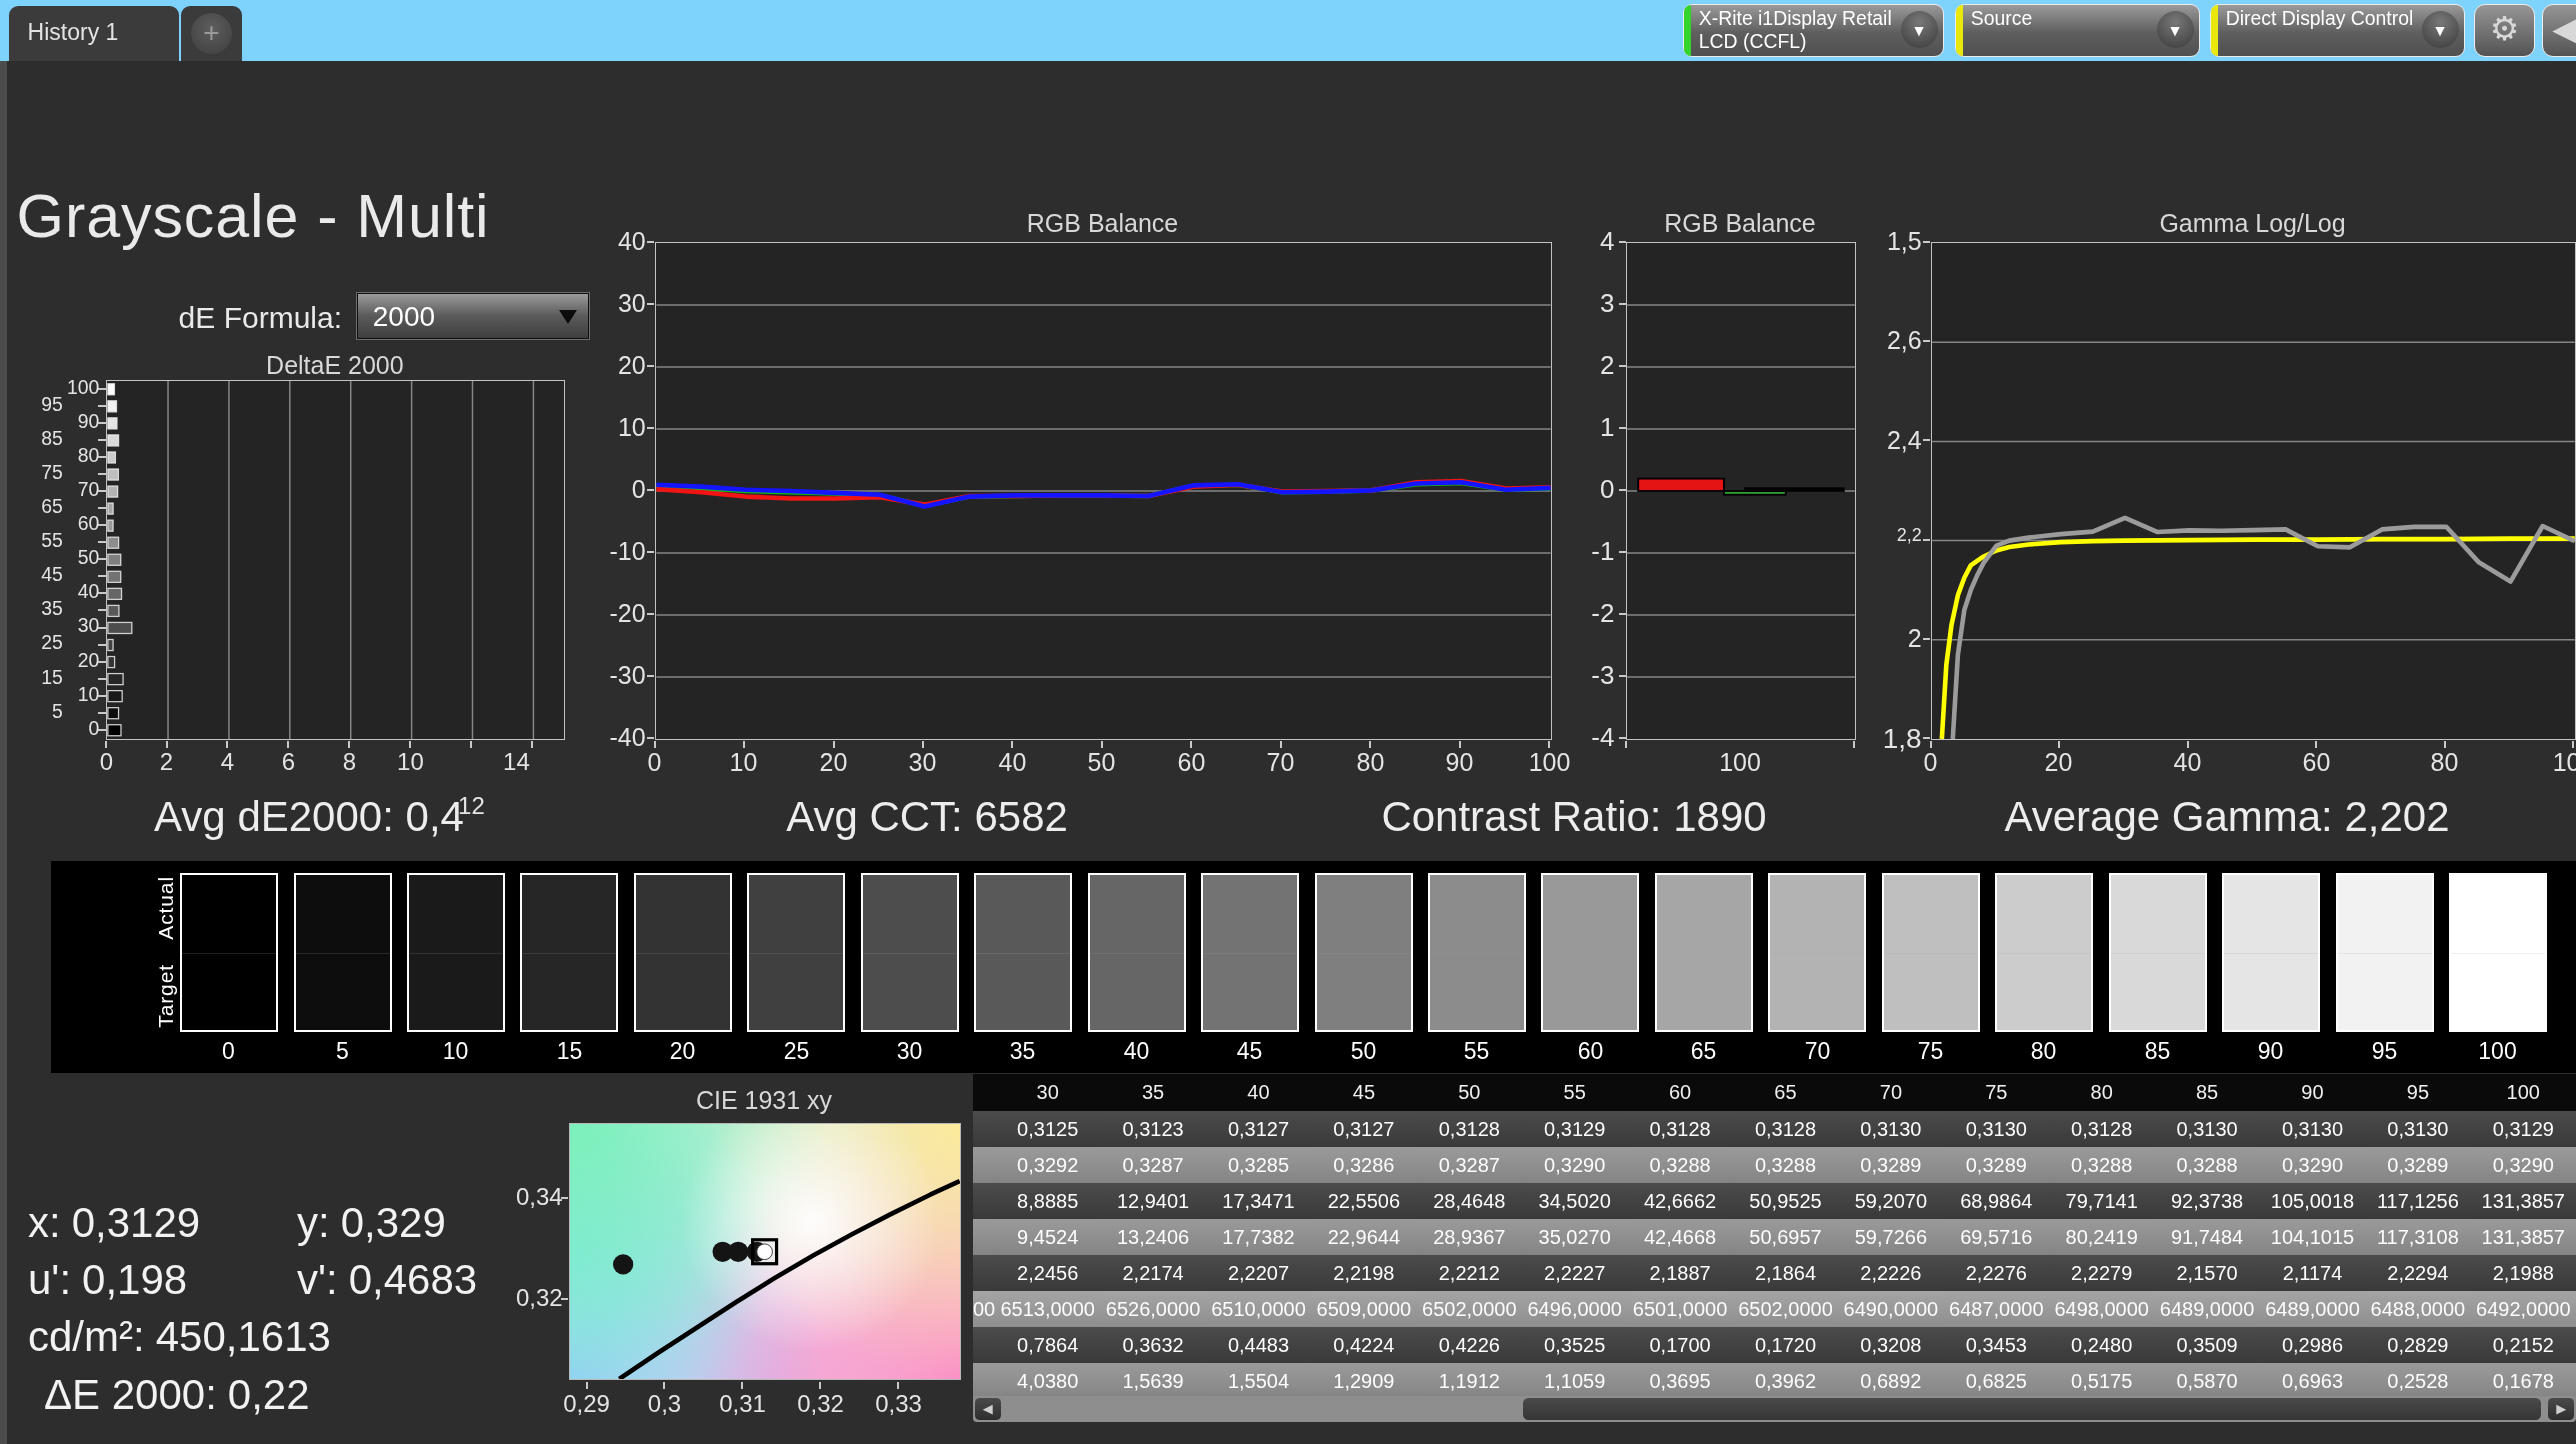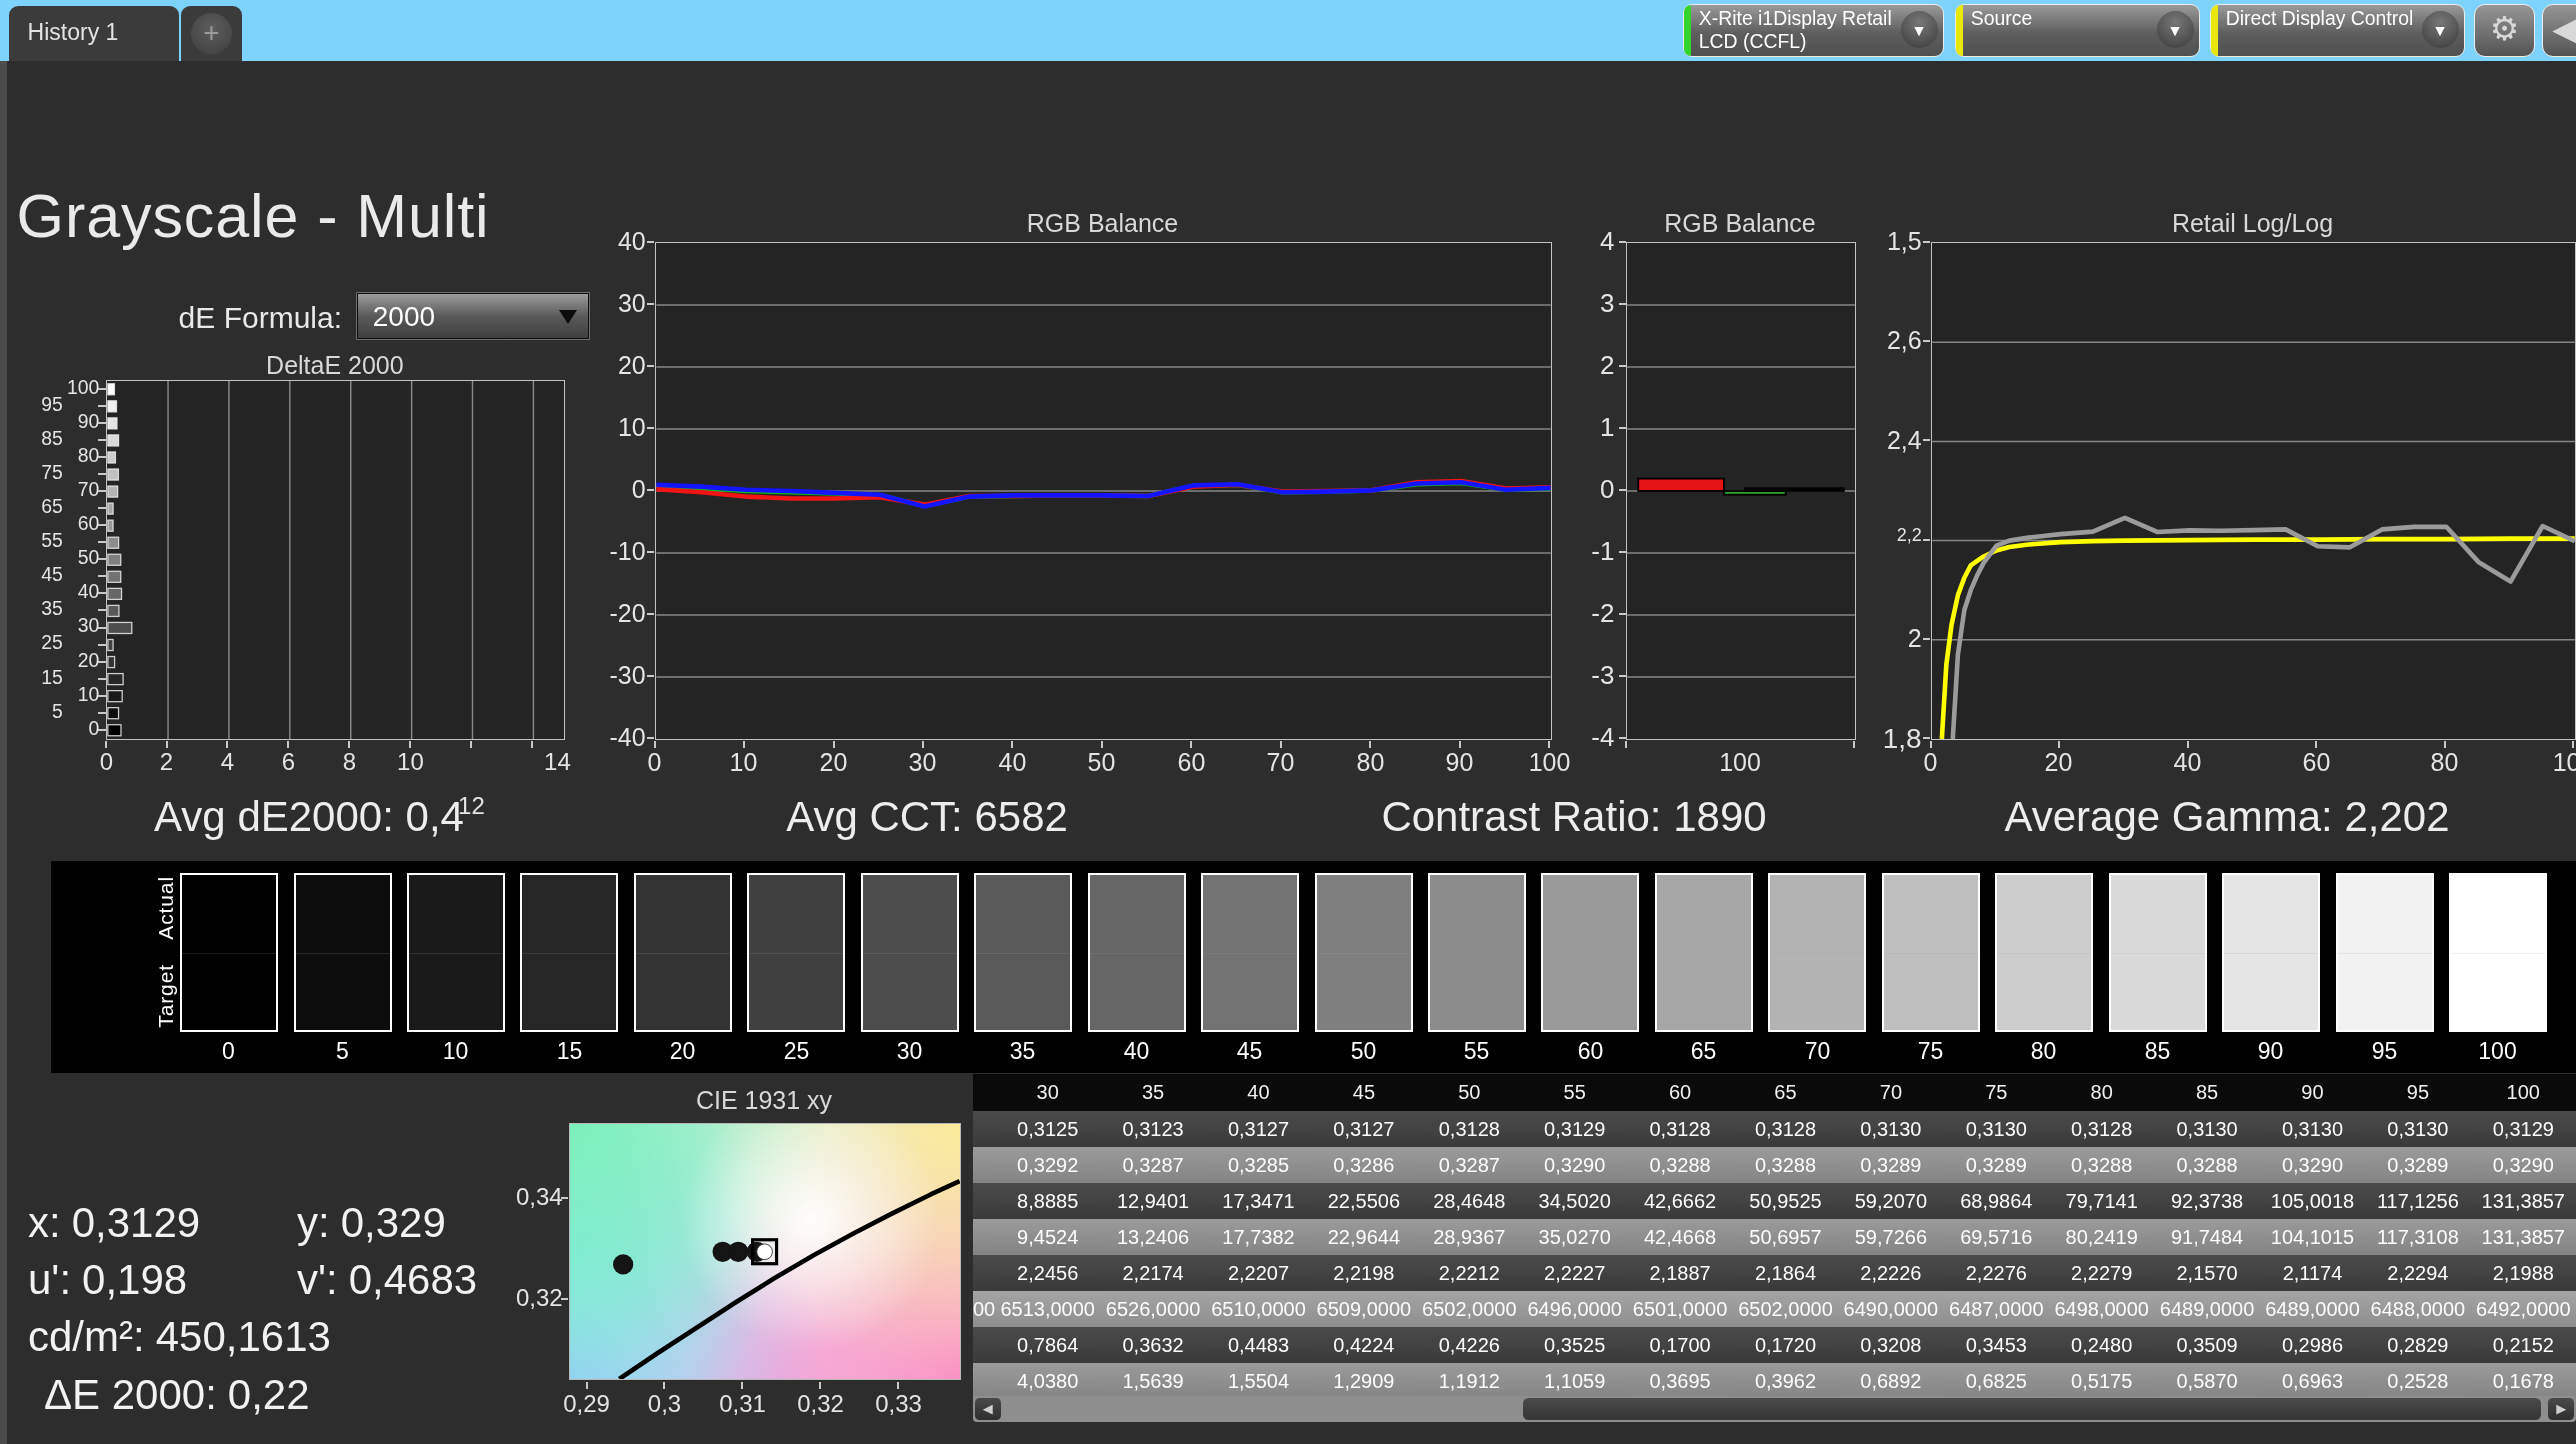--- a/index.html
+++ b/index.html
@@ -219,21 +219,21 @@
     <div class="axlab" style="left: 186px; top: 400px; width: 46px;">4</div>
     <div class="tick" style="left: 208px; top: 392px; width: 1.8px; height: 7.4px;"></div>
     <div class="axlab" style="left: 247px; top: 400px; width: 46px;">6</div>
     <div class="tick" style="left: 269px; top: 392px; width: 1.8px; height: 7.4px;"></div>
     <div class="axlab" style="left: 308px; top: 400px; width: 46px;">8</div>
     <div class="tick" style="left: 330px; top: 392px; width: 1.8px; height: 7.4px;"></div>
     <div class="axlab" style="left: 369px; top: 400px; width: 46px;">10</div>
     <div class="tick" style="left: 391px; top: 392px; width: 1.8px; height: 7.4px;"></div>
     <div class="axlab" style="left: 430px; top: 400px; width: 46px; margin-top: 44px;">12</div>
     <div class="tick" style="left: 452px; top: 392px; width: 1.8px; height: 7.4px;"></div>
-    <div class="axlab" style="left: 516px; top: 400px; width: 46px;">14</div>
+    <div class="axlab" style="left: 475px; top: 400px; width: 46px;">14</div>
     <div class="tick" style="left: 513px; top: 392px; width: 1.8px; height: 7.4px;"></div>
   </div>
 
 <div class="chart" id="rgbline-chart">
   <div class="chart-title" style="left:65px;top:3.7px;width:895px">RGB Balance</div>
   <div class="plot" style="left:65px;top:37px;width:895px;height:496px"><svg width="895" height="496" viewBox="0 0 970 538">
         <line x1="0" y1="470.75" x2="970" y2="470.75" stroke="#868686" stroke-width="1.6"></line>
         <line x1="0" y1="403.5" x2="970" y2="403.5" stroke="#868686" stroke-width="1.6"></line>
         <line x1="0" y1="336.25" x2="970" y2="336.25" stroke="#868686" stroke-width="1.6"></line>
         <line x1="0" y1="269" x2="970" y2="269" stroke="#868686" stroke-width="1.6"></line>
@@ -317,21 +317,21 @@
     <div class="axlab r" style="left: 7.4px; top: 456px; width: 48px; font-size: 26px;">-3</div>
     <div class="tick" style="left: 60px; top: 470px; width: 7.4px; height: 1.8px;"></div>
     <div class="axlab r" style="left: 7.4px; top: 518px; width: 48px; font-size: 26px;">-4</div>
     <div class="tick" style="left: 60px; top: 532px; width: 7.4px; height: 1.8px;"></div>
     <div class="axlab" style="left: 144px; top: 544px; width: 74px; font-size: 25px;">100</div>
     <div class="tick" style="left: 66px; top: 536px; width: 1.8px; height: 7.4px;"></div>
     <div class="tick" style="left: 294px; top: 536px; width: 1.8px; height: 7.4px;"></div>
   </div>
 
 <div class="chart" id="gamma-chart">
-  <div class="chart-title" style="left:65px;top:3.7px;width:643px">Retail Log/Log</div>
+  <div class="chart-title" style="left:65px;top:3.7px;width:643px">Gamma Log/Log</div>
   <div class="plot" style="left:65px;top:37px;width:643px;height:496px"><svg width="643" height="496" viewBox="0 0 697 538">
         <line x1="0" y1="430.40000000000003" x2="697" y2="430.40000000000003" stroke="#868686" stroke-width="1.6"></line>
         <line x1="0" y1="322.79999999999984" x2="697" y2="322.79999999999984" stroke="#868686" stroke-width="1.6"></line>
         <line x1="0" y1="215.20000000000002" x2="697" y2="215.20000000000002" stroke="#868686" stroke-width="1.6"></line>
         <line x1="0" y1="107.59999999999988" x2="697" y2="107.59999999999988" stroke="#868686" stroke-width="1.6"></line>
         <polyline points="10.455,538 15.334000000000001,457.30000000000007 20.91,414.2600000000001 27.88,381.98 34.85,363.15 41.82,349.7 55.76,340.0159999999999 69.7,333.5599999999999 83.64,329.79400000000004 104.55,327.10399999999987 139.4,324.41399999999993 174.25,323.338 209.1,322.79999999999984 278.8,322.26199999999994 348.5,321.724 418.2,321.724 487.9,321.18600000000004 557.6,321.18600000000004 627.3,320.64799999999985 697,320.64799999999985" fill="none" stroke="#ffff00" stroke-width="5" stroke-linejoin="round"></polyline>
         <polyline points="22.304000000000002,538 27.88,446.54 34.85,398.12 41.82,376.5999999999999 48.79,360.46000000000004 55.76,347.01000000000005 69.7,328.18 83.64,322.79999999999984 104.55,319.572 139.4,315.8059999999999 174.25,313.116 209.1,298.26719999999995 243.95,313.43879999999996 278.8,311.6634 313.65,312.14759999999984 348.5,311.3943999999999 383.35,310.5873999999999 418.2,328.87940000000003 453.05,330.1168 487.9,310.6412 522.75,307.9512000000001 557.6,307.78979999999996 592.45,345.93399999999997 627.3,367.23879999999997 662.15,306.98279999999994 697,323.4456" fill="none" stroke="#9b9b9b" stroke-width="5" stroke-linejoin="round"></polyline>
       </svg></div>
 <div class="axlab r" style="left: 3.7px; top: 23px; width: 52px; font-size: 25px;">1,5</div>
     <div class="tick" style="left: 57px; top: 36px; width: 7.4px; height: 1.8px;"></div>

